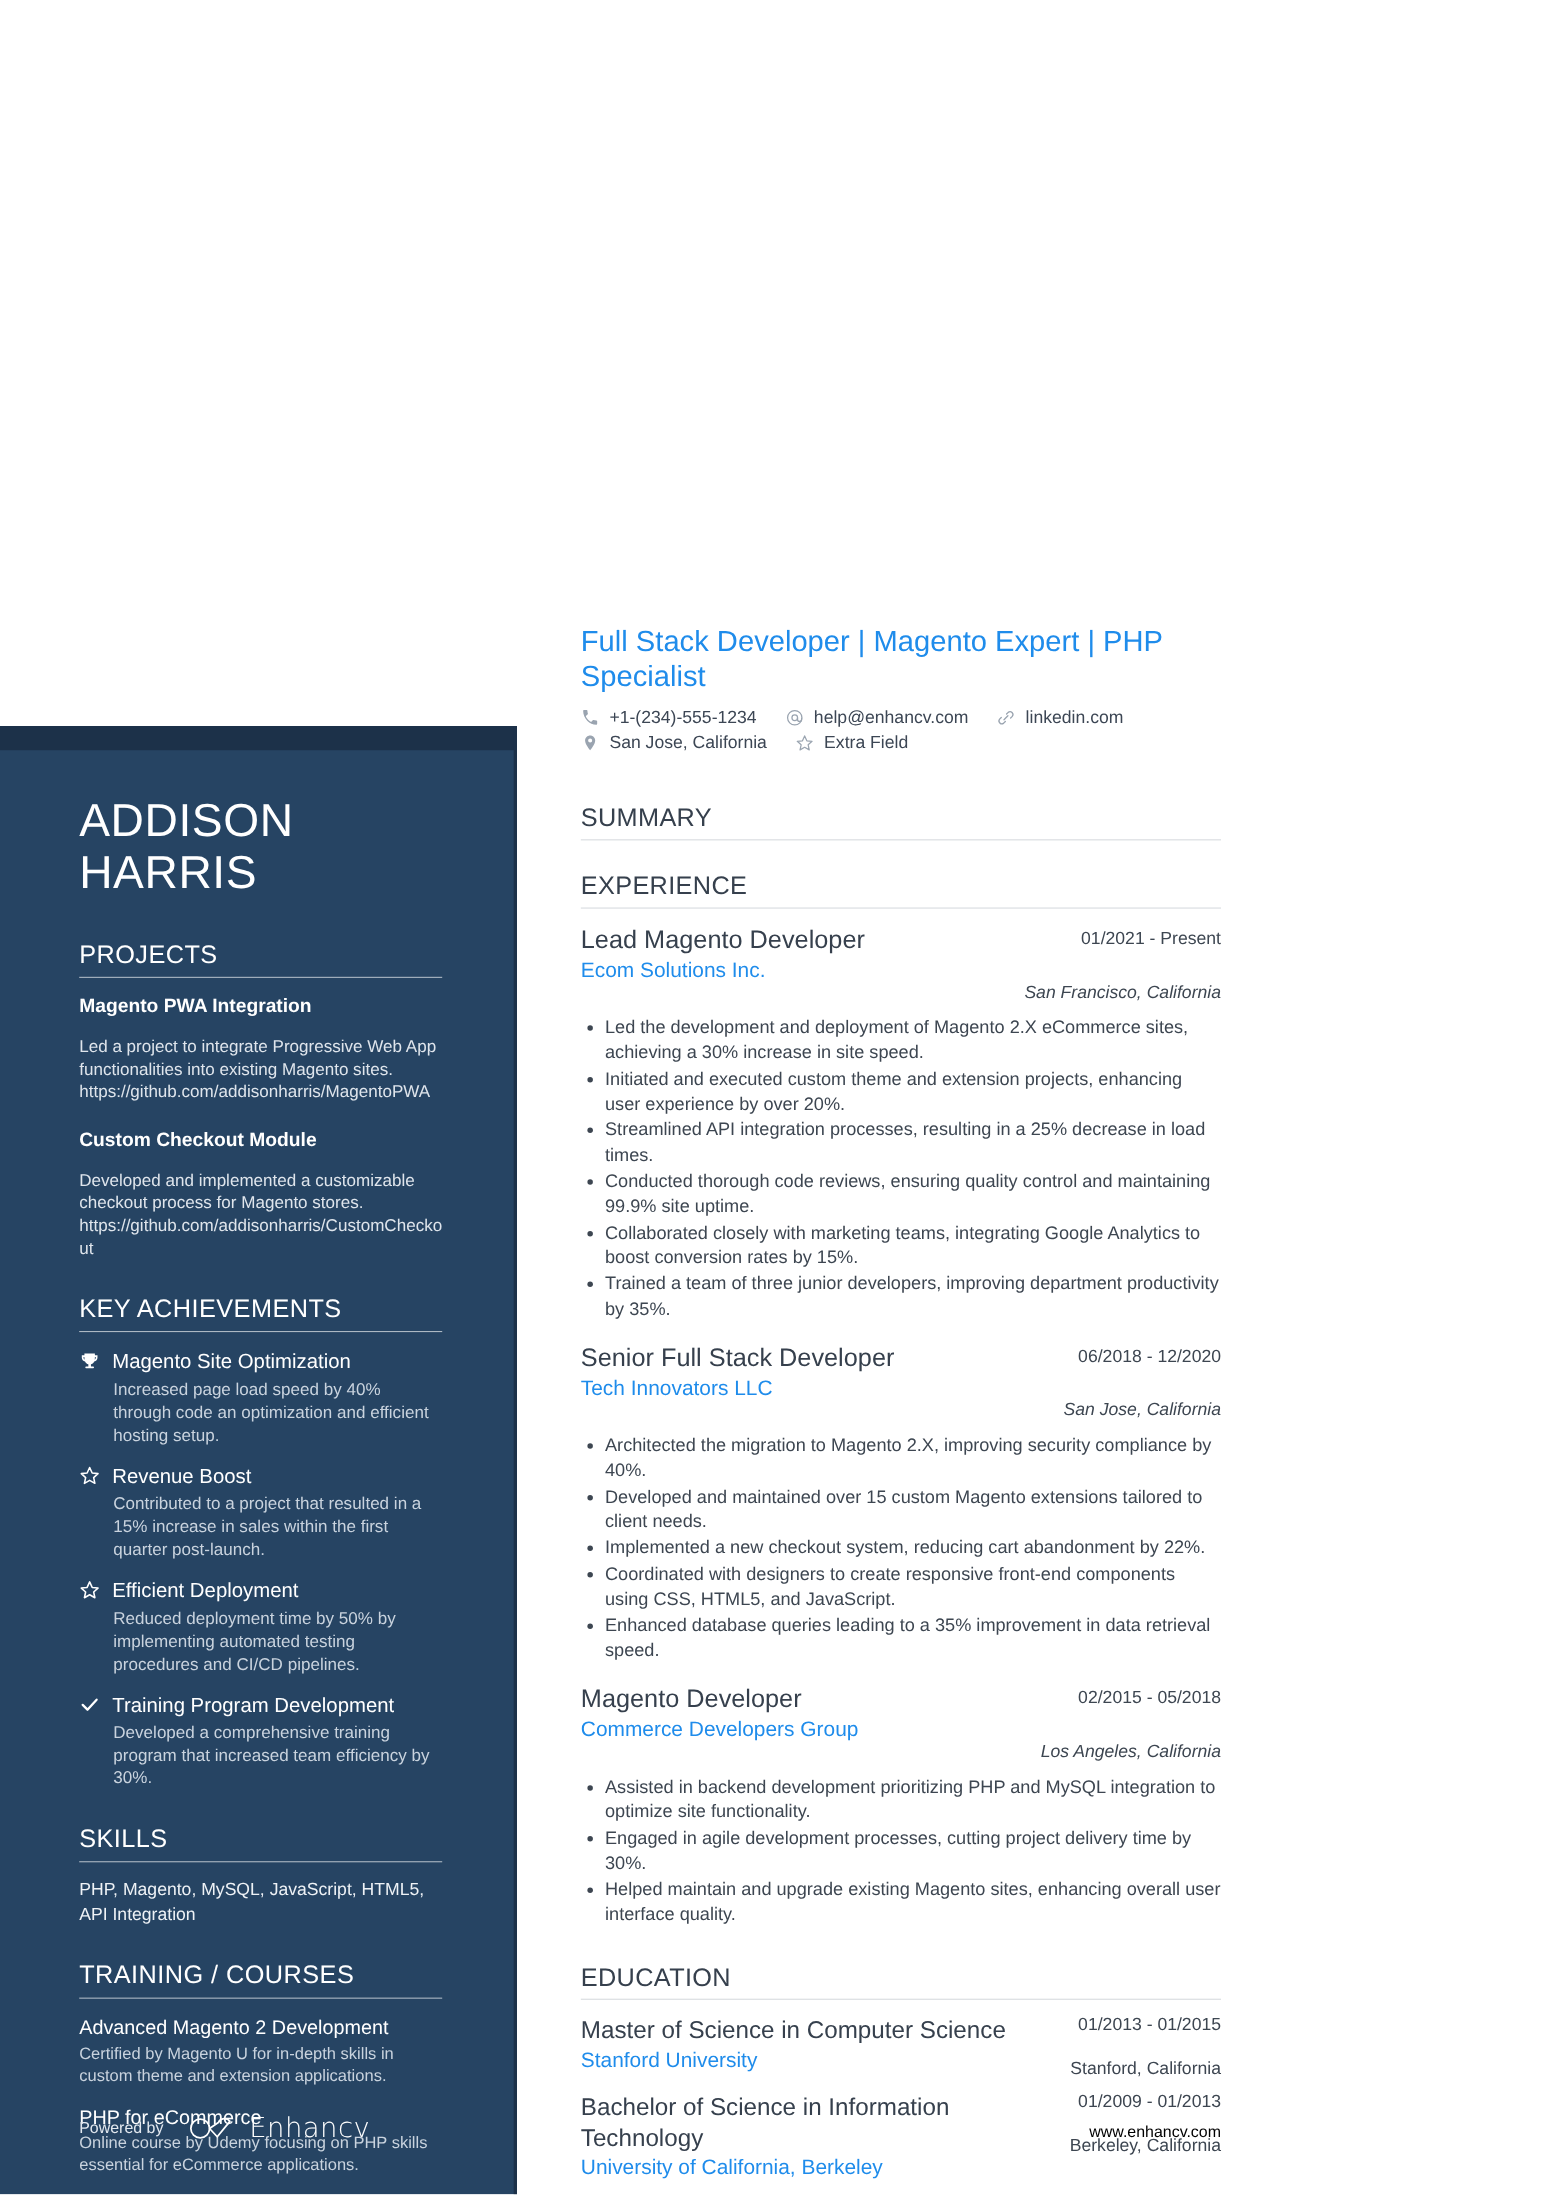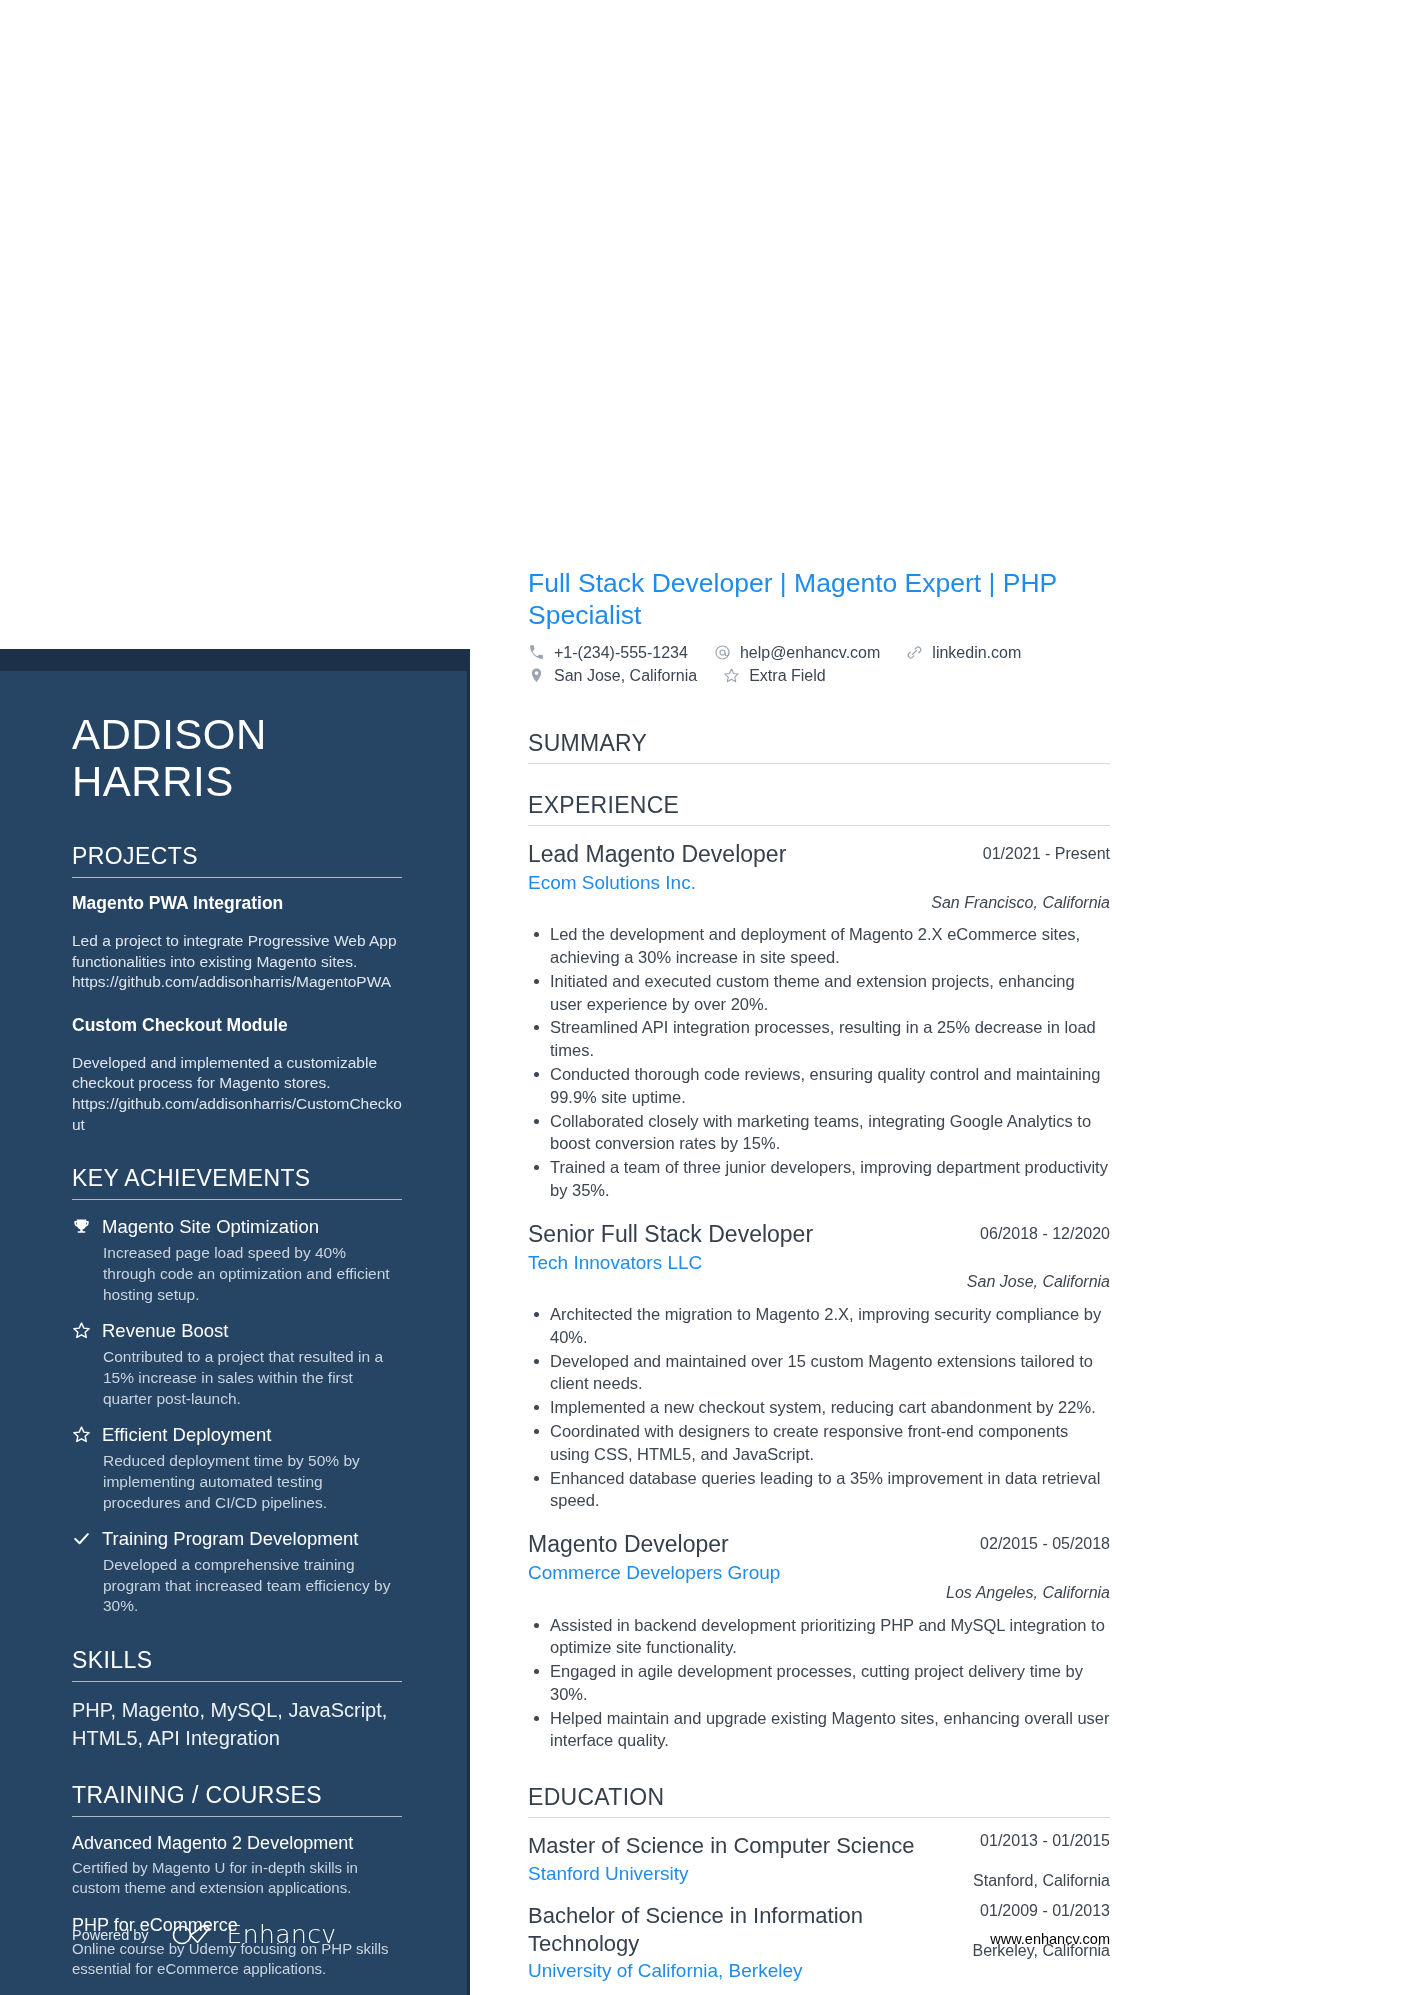--- a/index.html
+++ b/index.html
@@ -96,21 +96,21 @@
     margin-bottom: 5px;
   }
   .ach-desc {
     font-size: 15.5px;
     line-height: 1.33;
     color: #c9d3de;
     padding-left: 1px;
   }
 
   .skills-text {
-    font-size: 20px;
+    font-size: 16px;
     line-height: 1.38;
     color: #eef2f6;
   }
 
   .course { margin-bottom: 16px; }
   .course-title {
     font-size: 18px;
     color: #ffffff;
     line-height: 1.25;
     margin-bottom: 3px;

